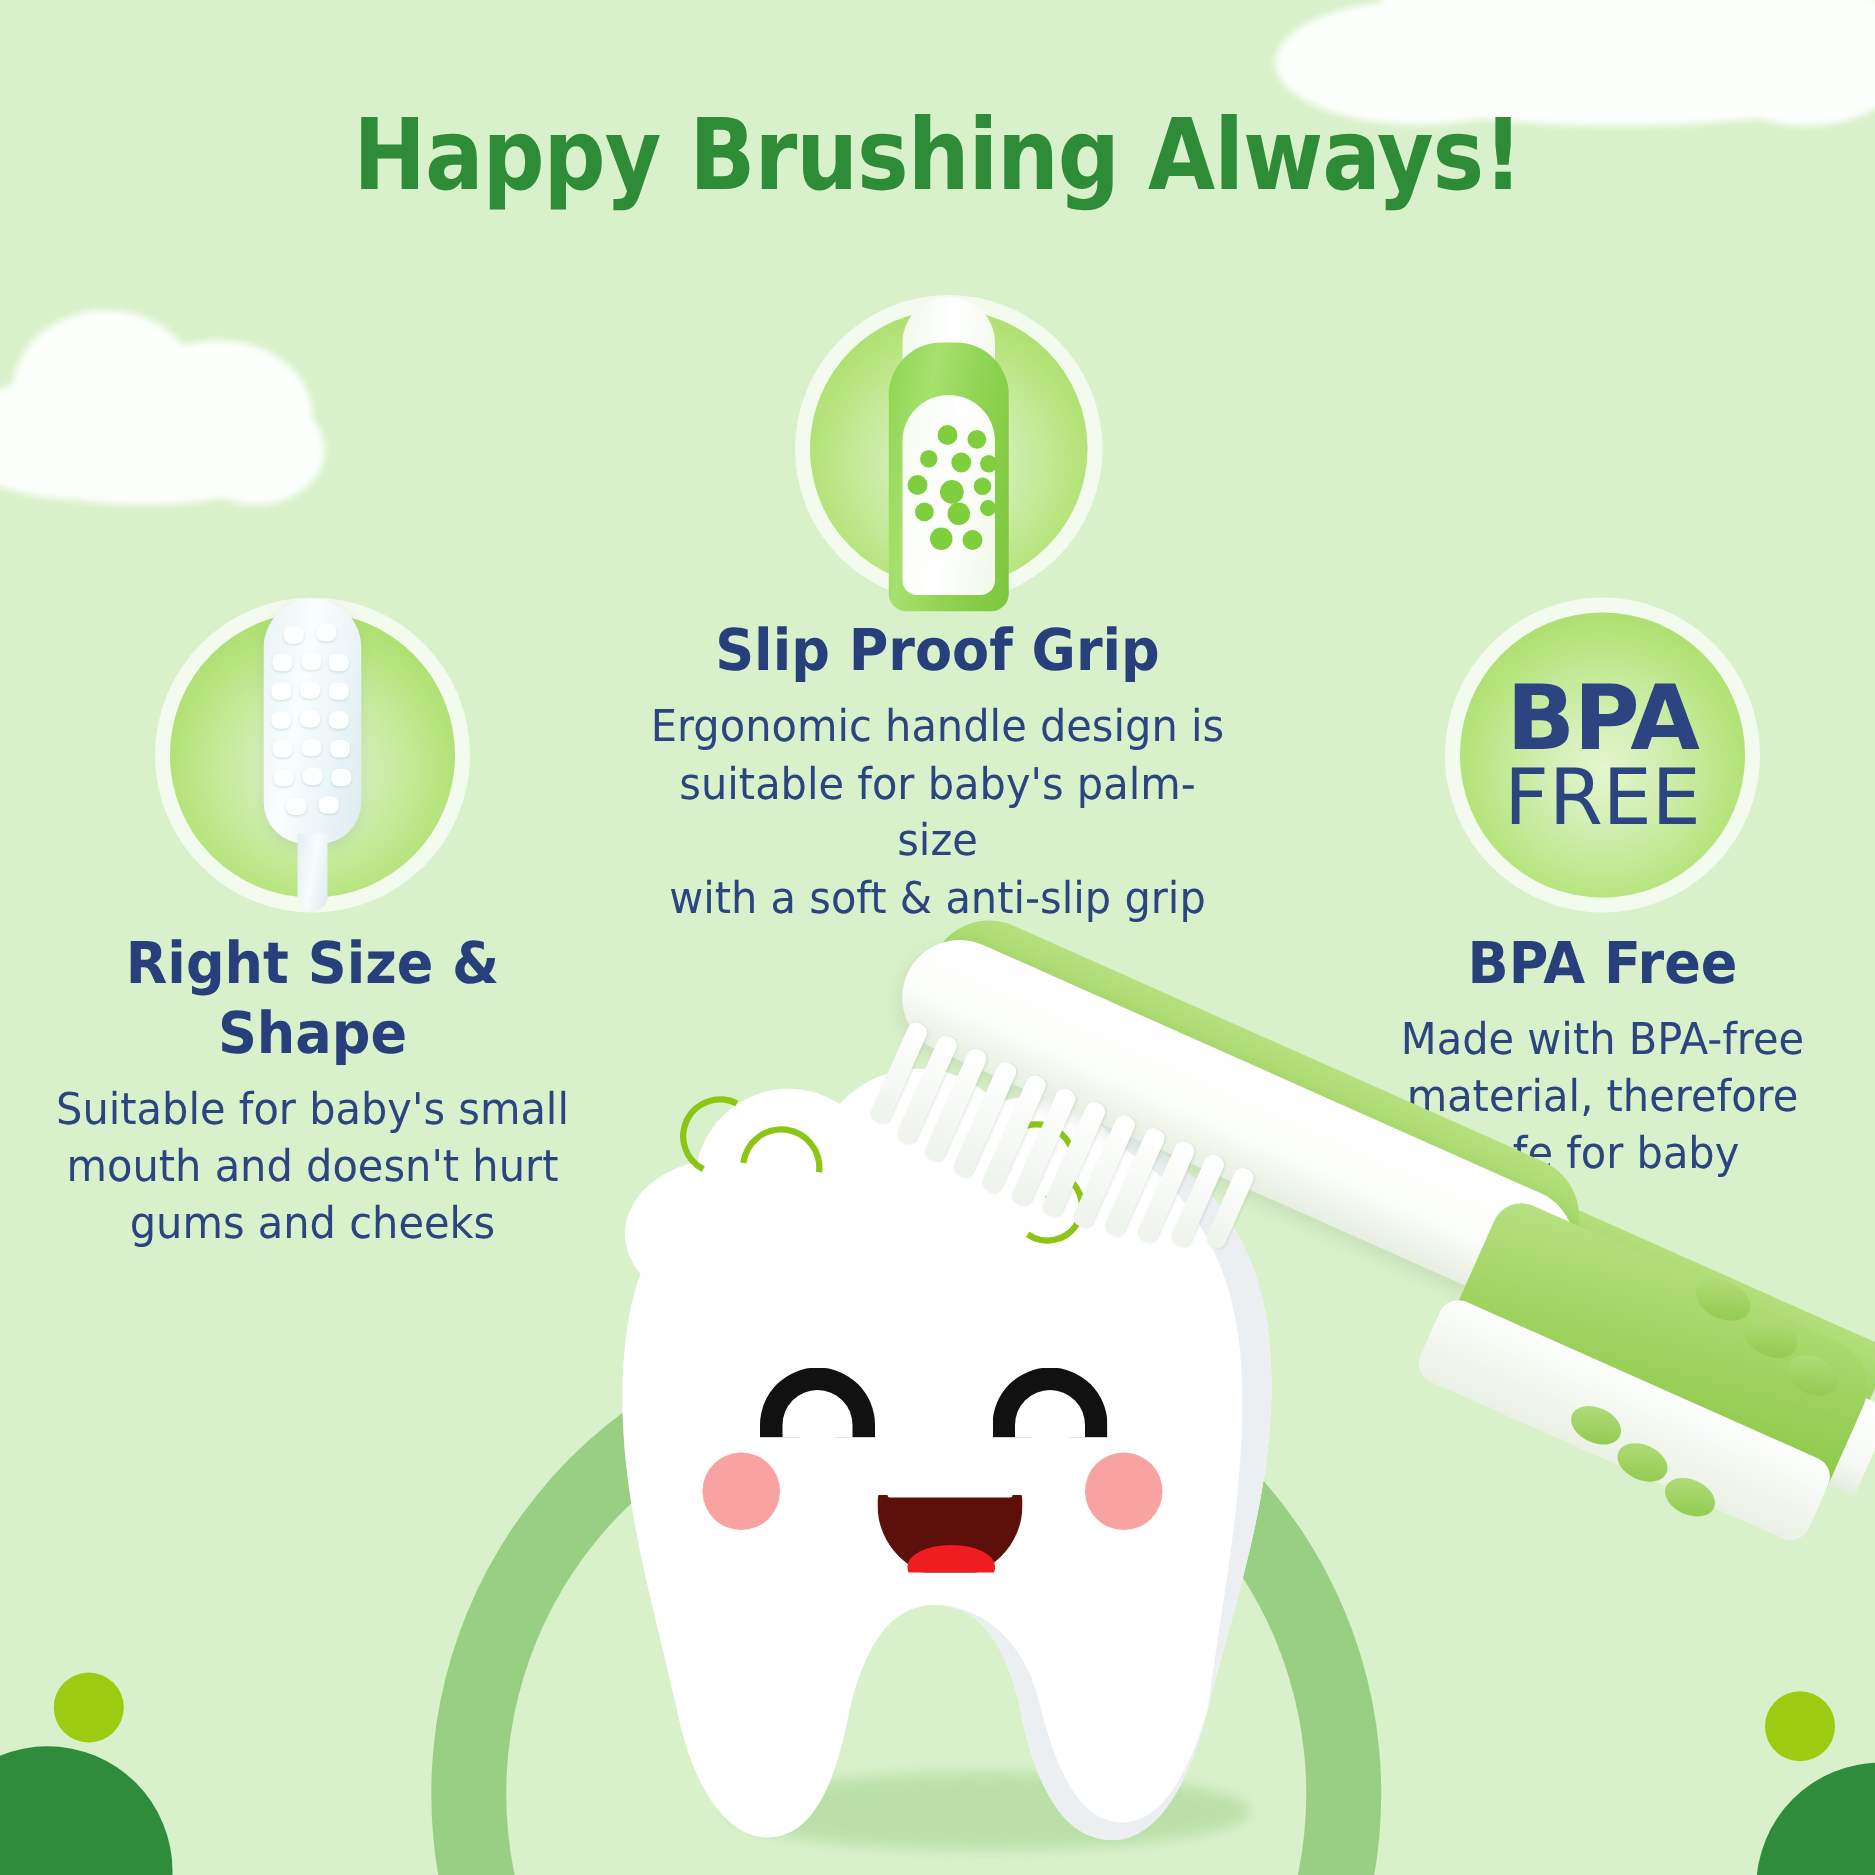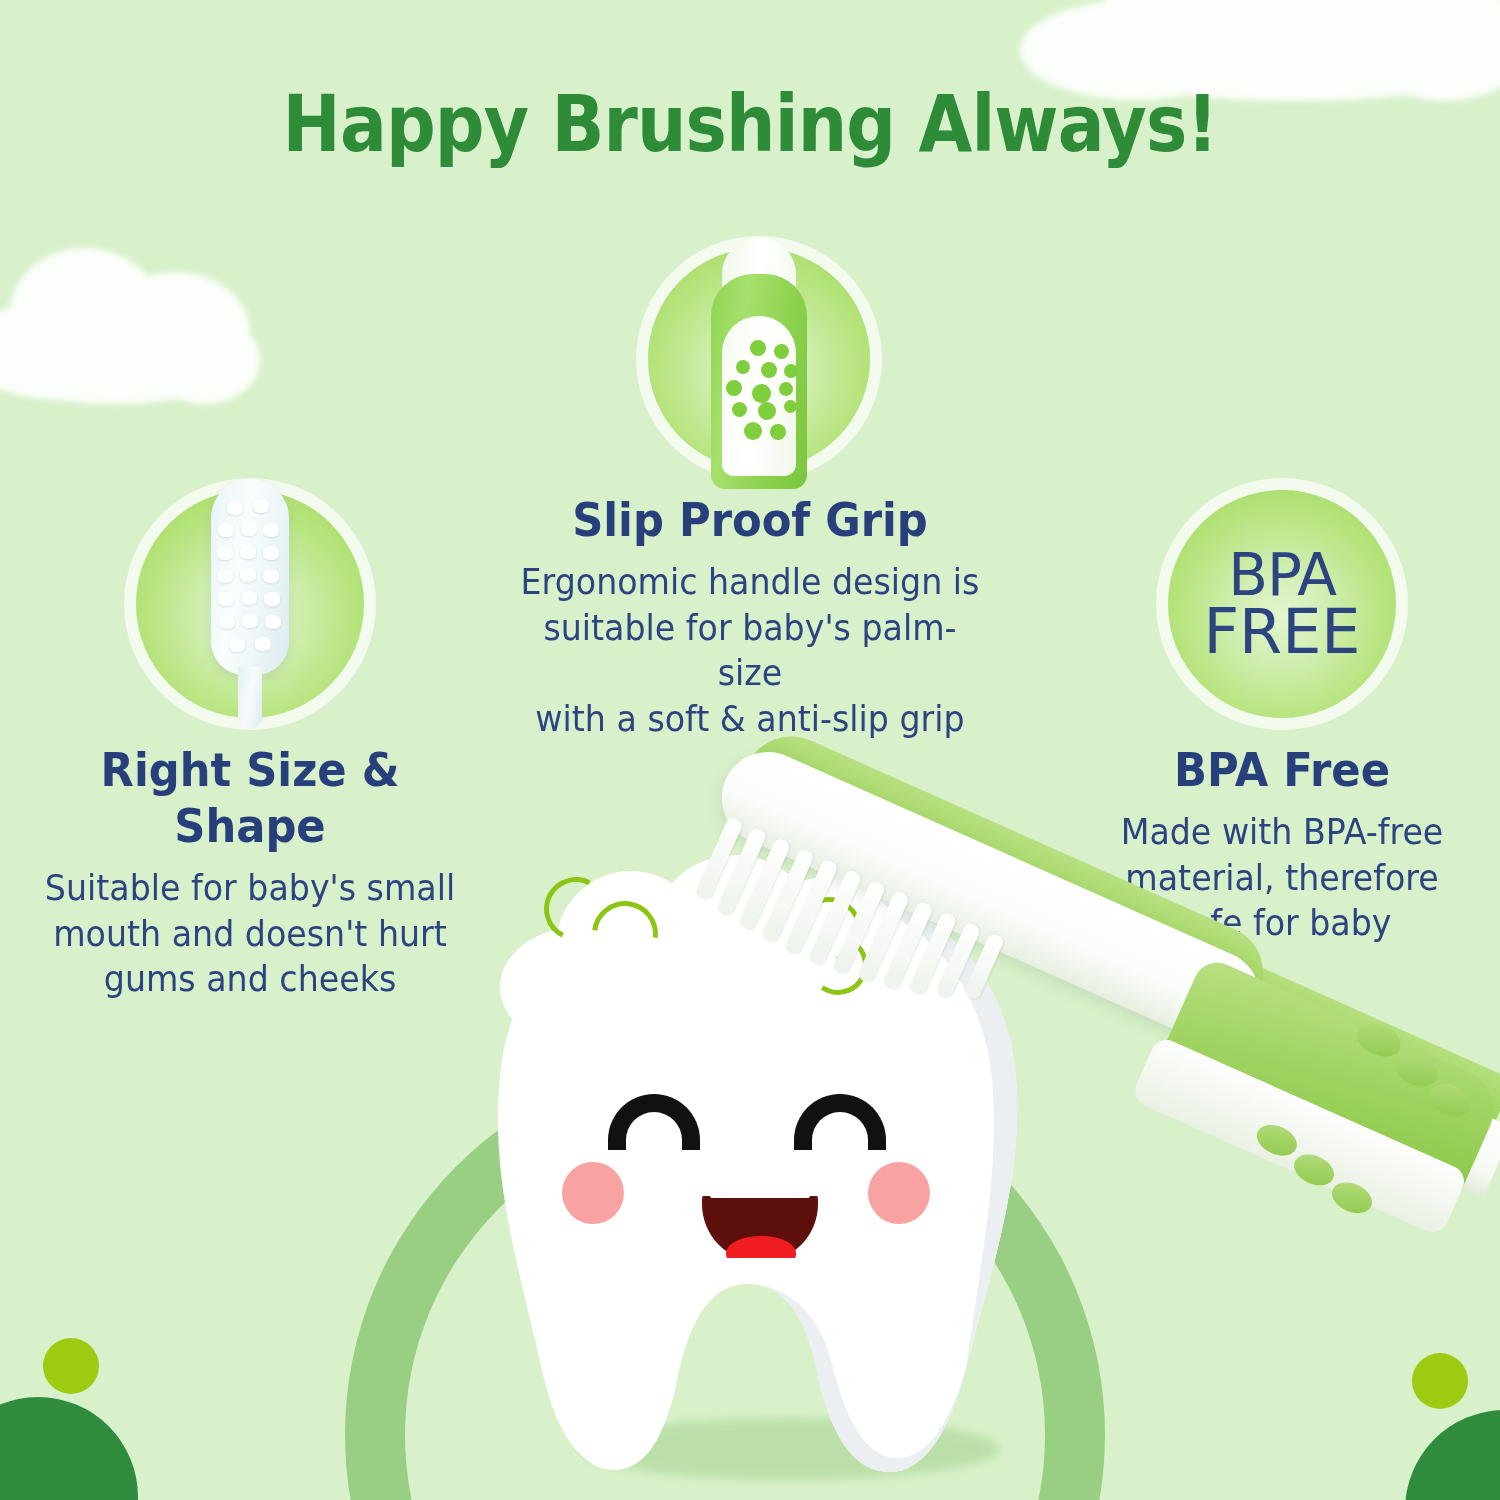--- a/index.html
+++ b/index.html
@@ -74,21 +74,21 @@
     width:74px;height:160px;border-radius:38px 38px 12px 12px;
     background:linear-gradient(100deg,#f5fbef,#ffffff 50%,#f0f8e8);
   }
   .grip-dot{position:absolute;background:#7fce3d;border-radius:50%;}
 
   
   .bpa-badge{
     position:absolute;left:50%;top:50%;transform:translate(-50%,-50%);
     text-align:center;line-height:.94;color:#2c4480;
   }
-  .bpa-badge .bpa-main{font-size:58px;font-weight:normal;letter-spacing:-1px;display:block;}
+  .bpa-badge .bpa-main{font-size:72px;font-weight:bold;letter-spacing:-1px;display:block;}
   .bpa-badge .bpa-sub{font-size:62px;font-weight:normal;letter-spacing:0px;display:block;}
 
   
   .feat-title{
     position:absolute;text-align:center;color:#27407b;
     font-weight:bold;font-size:46px;line-height:1.22;
     transform:scaleX(.94);
   }
   .feat-body{
     position:absolute;text-align:center;color:#2c4480;

